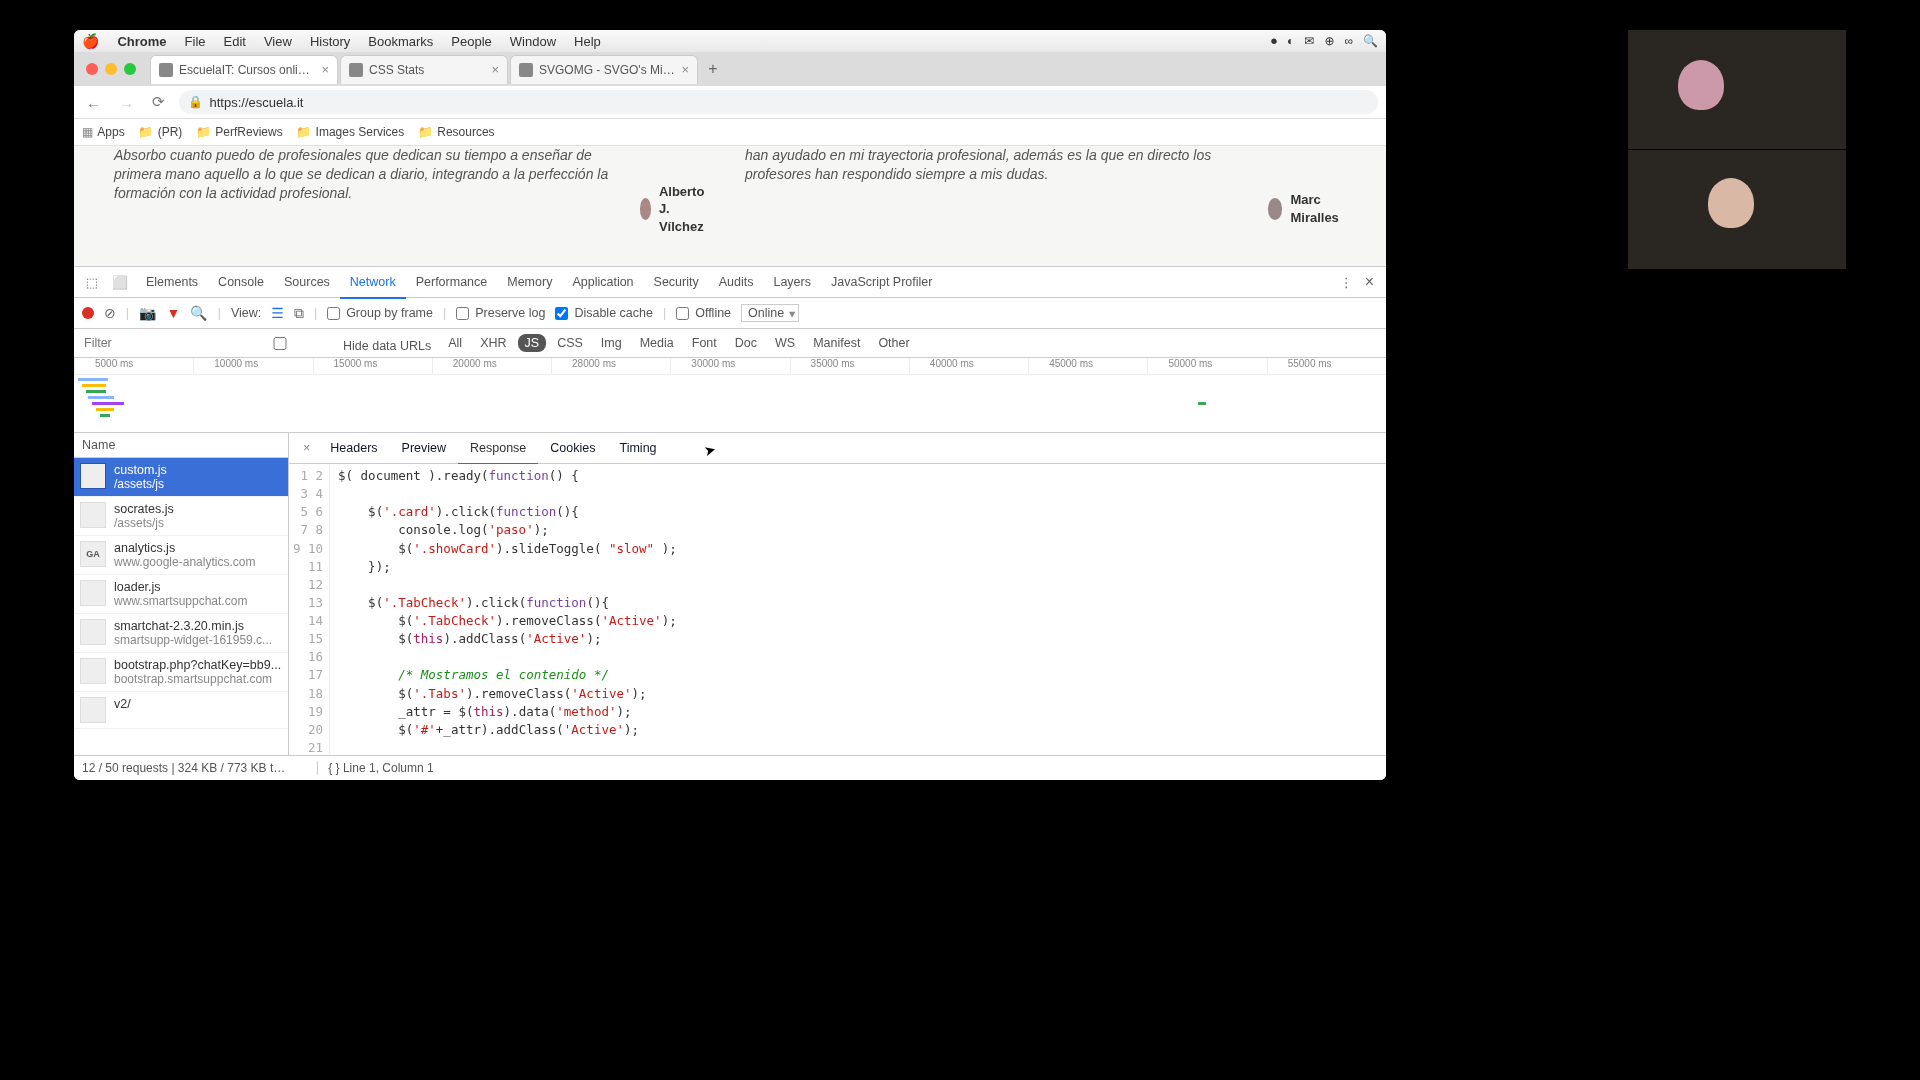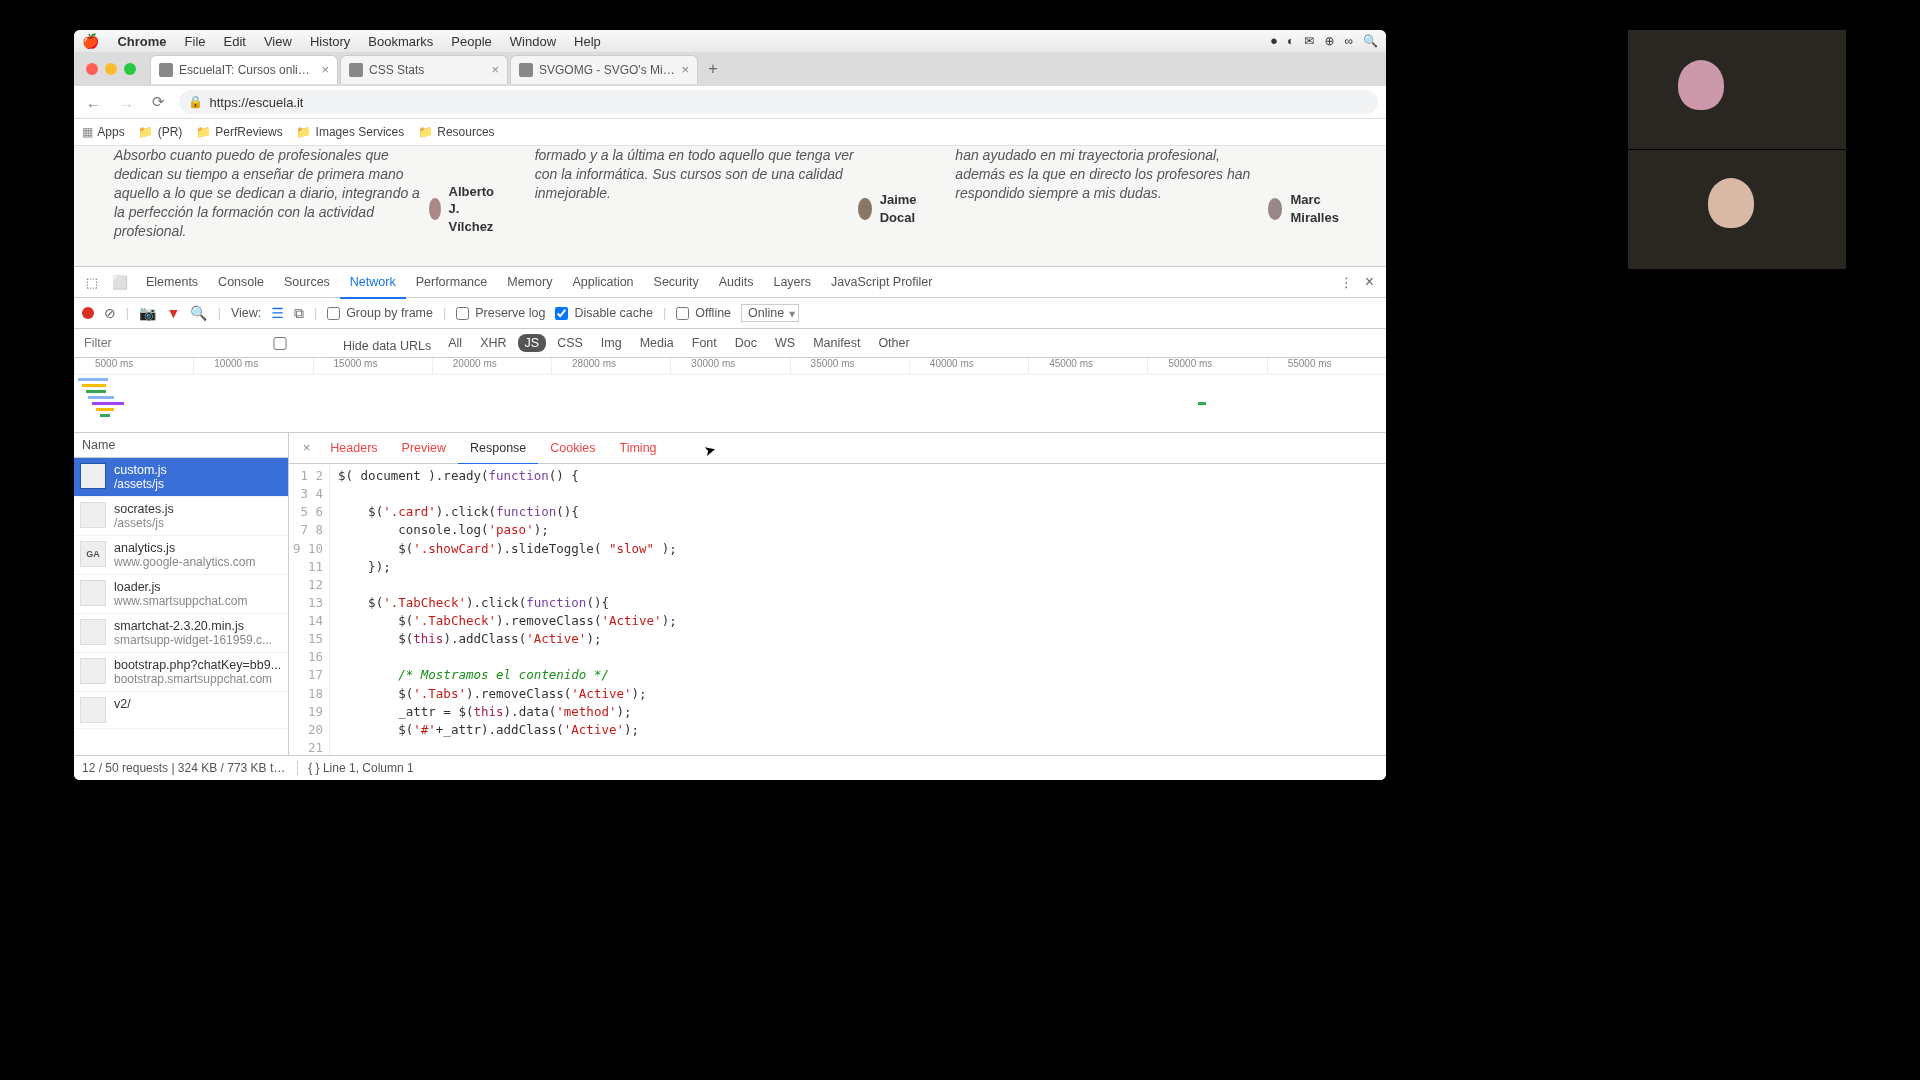--- a/index.html
+++ b/index.html
@@ -64,27 +64,27 @@
 .reqlist .item{display:flex;gap:8px;padding:5px 6px;align-items:flex-start;cursor:pointer;border-bottom:1px solid #f2f2f2}
 .reqlist .item .icon{width:24px;height:24px;background:#eee;border:1px solid #ddd;flex-shrink:0;font-size:9px;display:flex;align-items:center;justify-content:center;color:#555;font-weight:bold}
 .reqlist .item .nm{color:#333}
 .reqlist .item .sub{color:#888;font-size:12px}
 .reqlist .item.selected{background:#3b6fd8;color:#fff}
 .reqlist .item.selected .nm,.reqlist .item.selected .sub{color:#fff}
 .reqlist .item.selected .icon{border-color:#2a54aa}
 .detail{flex:1;display:flex;flex-direction:column;min-width:0}
 .detail-tabs{height:30px;display:flex;align-items:center;border-bottom:1px solid #ccc;padding:0 6px;gap:0;font-size:12.5px}
 .detail-tabs .x{color:#888;padding:0 8px;cursor:pointer}
-.detail-tabs .t{padding:0 12px;height:100%;display:flex;align-items:center;color:#ef4444;cursor:pointer}
+.detail-tabs .t{padding:0 12px;height:100%;display:flex;align-items:center;color:#0f172a;cursor:pointer}
 .detail-tabs .t.active{color:#333;border-bottom:2px solid #1a73e8;font-weight:400}
 .code{flex:1;display:flex;font-family:Menlo,Consolas,monospace;font-size:12.5px;overflow:auto;background:#fff}
 .gutter{width:34px;text-align:right;color:#aaa;padding:3px 6px 3px 0;background:#fff;border-right:1px solid #eee;user-select:none;line-height:1.45}
 .codetext{padding:3px 8px;white-space:pre;color:#333;line-height:1.45}
 .kw{color:#a71d5d}.str{color:#c41a16}.sel2{color:#c41a16}.fn{color:#7b3fa3}.com{color:#1a8f1a;font-style:italic}
-.status{height:24px;border-top:1px solid #ccc;display:flex;align-items:center;padding:0 8px;font-size:12px;color:#555;gap:12px}
+.status{height:24px;border-top:1px solid #ccc;display:flex;align-items:center;padding:0 8px;font-size:12px;color:#555;gap:32px}
 .cursor-arrow{position:absolute;font-size:14px;color:#000;transform:rotate(-15deg)}
 .webcams{position:absolute;right:74px;top:30px;width:218px;height:240px;background:#222;display:flex;flex-direction:column}
 .webcams .cam{flex:1;background:#2a2622;border-bottom:1px solid #000;position:relative;overflow:hidden}
 .webcams .cam .head{position:absolute;width:46px;height:50px;background:#c9a;border-radius:50% 50% 45% 45%}
 </style>
 </head>
 <body>
 
 <div class="screen">
 
@@ -169,27 +169,20 @@
           <span>Resources</span>
         </span>
     </div>
 
     <div class="page">
       <div class="col">
         <div>Absorbo cuanto puedo de profesionales que dedican su tiempo a enseñar de primera mano aquello a lo que se dedican a diario, integrando a la perfección la formación con la actividad profesional.</div>
         <div class="author">
             <span class="avatar"></span>
             <span>Alberto J. Vílchez</span>
-          </div>
-      </div>
-      <div class="col">
-        <div>formado y a la última en todo aquello que tenga ver con la informática. Sus cursos son de una calidad inmejorable.</div>
-        <div class="author">
-            <span class="avatar" style="background:#876"></span>
-            <span>Jaime Docal</span>
           </div>
       </div>
       <div class="col">
         <div>han ayudado en mi trayectoria profesional, además es la que en directo los profesores han respondido siempre a mis dudas.</div>
         <div class="author">
             <span class="avatar" style="background:#988"></span>
             <span>Marc Miralles</span>
           </div>
       </div>
     </div>

